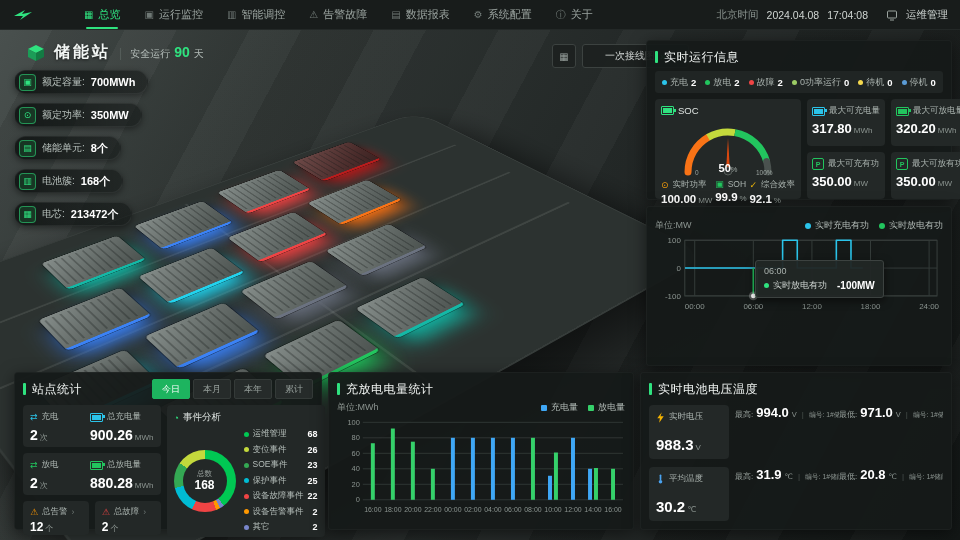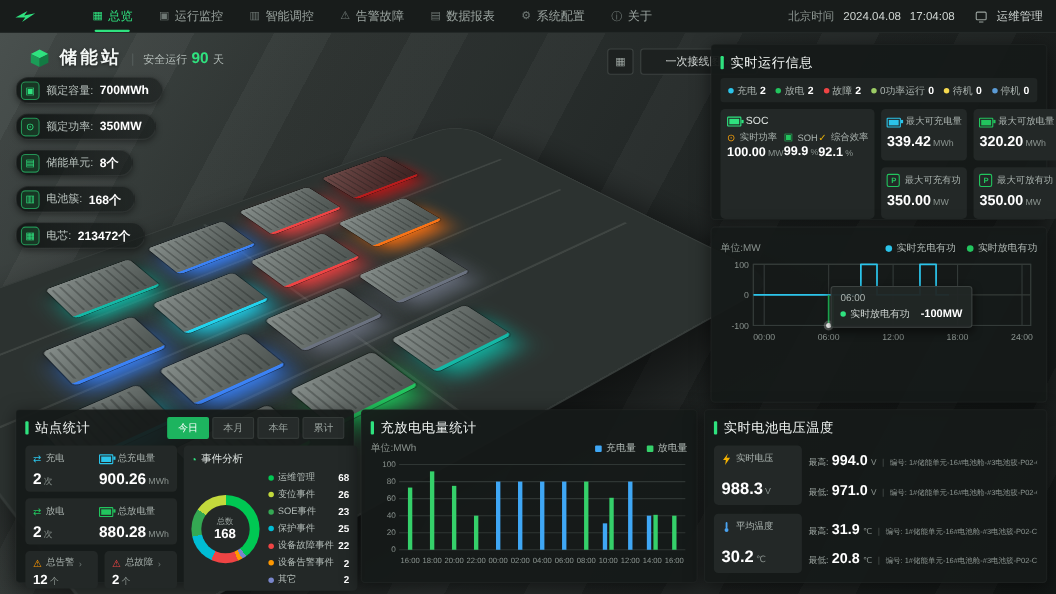--- a/index.html
+++ b/index.html
@@ -134,21 +134,21 @@
   
   #panel-energy{left:328px;top:372px;width:306px;height:158px}
   
   #panel-battery{left:640px;top:372px;width:312px;height:158px}
   .drop{margin-left:auto;height:20px;display:flex;align-items:center;gap:5px;padding:0 7px;
     background:#262b2a;border:1px solid #3a403e;border-radius:3px;font-size:8.5px;color:#cfd5d2;cursor:pointer;white-space:nowrap}
   .drop .chev{color:#8b9490;font-size:8px}
   .bat-block{display:flex;gap:6px;margin-top:8px}
   .bcard{width:80px;height:54px;padding:6px 7px;display:flex;flex-direction:column;justify-content:space-between}
   .bcard .cval{font-size:15px}
-  .bat-rows{flex:1;display:flex;flex-direction:column;justify-content:space-around;overflow:hidden}
+  .bat-rows{flex:1;display:flex;justify-content:space-around;overflow:hidden}
   .brow{display:flex;align-items:baseline;gap:3px;white-space:nowrap;overflow:hidden}
   .brow .bl{font-size:8px;color:#9aa39f}
   .brow .bn{font-size:13px;font-weight:bold;color:#fff}
   .brow .bu{font-size:7.5px;color:#8b9490}
   .brow .bsep{color:#4a524f;font-size:8px;margin:0 2px}
   .brow .bid{font-size:6.8px;color:#8b9490;overflow:hidden}
   svg text{font-family:"Liberation Sans","DejaVu Sans",sans-serif}
 </style>
 </head>
 <body>
@@ -315,20 +315,33 @@
         <b>0</b>
       </span>
 
   </div>
   <div class="rt-body">
     <div class="card soc-card">
       <div class="clbl">
           <span class="batt" style="color:#2fe27f"></span>
         <span style="font-size:9.5px;color:#dfe5e2">SOC</span>
         </div>
+      <div class="gauge-wrap">
+        <svg width="134" height="58" viewBox="0 0 120 58">
+          <path d="M20,54 A40,40 0 0 1 40,19.36" stroke="#f97316" stroke-width="7" fill="none" stroke-linecap="round"></path>
+          <path d="M40,19.36 A40,40 0 0 1 66.95,14.61" stroke="#c3d93c" stroke-width="7" fill="none"></path>
+          <path d="M66.95,14.61 A40,40 0 0 1 98.64,43.65" stroke="#22c55e" stroke-width="7" fill="none"></path>
+          <path d="M98.64,43.65 A40,40 0 0 1 100,54" stroke="#4a524f" stroke-width="7" fill="none" stroke-linecap="round"></path>
+          <polygon points="58,53 60,20 62,53" fill="#d9480f"></polygon>
+          <circle cx="60" cy="53" r="4" fill="#2a2f2e" stroke="#555c59"></circle>
+          <text x="27" y="57" font-size="6.5" fill="#9aa39f">0</text>
+          <text x="88" y="57" font-size="6.5" fill="#9aa39f">100%</text>
+        </svg>
+        <div class="soc-pct"><span>50</span><i>%</i></div>
+      </div>
       <div class="mrow">
         <div class="m">
           <div class="clbl">
               <span class="tico" style="color: rgb(245, 158, 11);">⊙</span>
               <span>实时功率</span>
             </div>
           <div class="cval"><span>100.00</span><i>MW</i></div>
           </div>
         <div class="m">
           <div class="clbl">
@@ -345,21 +358,21 @@
           <div class="cval"><span>92.1</span><i>%</i></div>
           </div>
       </div>
     </div>
     <div class="rt-cards">
       <div class="card">
         <div class="clbl">
             <span class="batt" style="color: rgb(43, 196, 234);"></span>
             <span>最大可充电量</span>
           </div>
-        <div class="cval"><span>339.42</span><i>MWh</i></div>
+        <div class="cval"><span>317.80</span><i>MWh</i></div>
         </div>
       <div class="card">
         <div class="clbl">
             <span class="batt" style="color: rgb(34, 197, 94);"></span>
             <span>最大可放电量</span>
           </div>
         <div class="cval"><span>320.20</span><i>MWh</i></div>
         </div>
       <div class="card">
         <div class="clbl">

